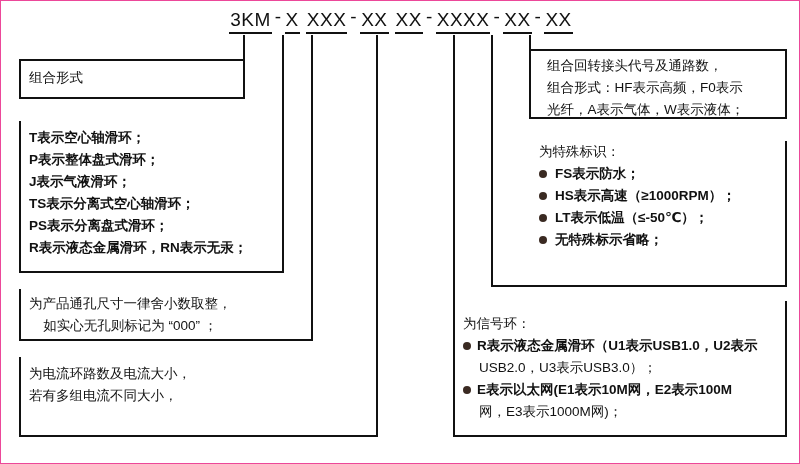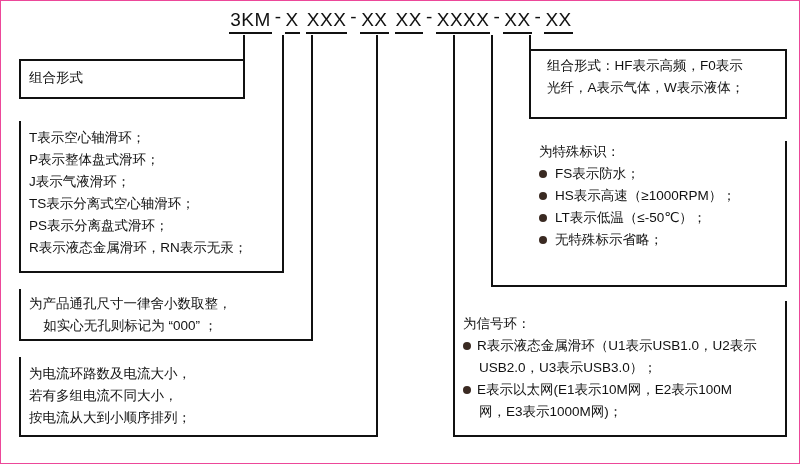--- a/index.html
+++ b/index.html
@@ -49,21 +49,21 @@
   
   .blk {
     position: absolute;
     font-size: 13.5px;
     line-height: 22px;
     color: #111;
     white-space: nowrap;
   }
   .blk .ln { display: block; }
 
-  .bullet-ln { display: block; position: relative; padding-left: 16px; }
+  .bullet-ln { display: block; position: relative; padding-left: 16px; font-weight: bold; }
   .bullet-ln .dot {
     position: absolute;
     left: 0; top: 7px;
     width: 8px; height: 8px;
     border-radius: 50%;
     background: #3a2a22;
   }
   .bullet-ln.tight { padding-left: 14px; }
   .bullet-ln.tight .dot { top: 7px; width: 8px; height: 8px; }
   .sub-ln { display: block; padding-left: 16px; }
@@ -104,41 +104,41 @@
   <div class="vline" style="left:784px; top:140px; height:146px;"></div>
 
   <div class="vline" style="left:452px; top:34px; height:402px;"></div>
   <div class="hline" style="left:452px; top:434px; width:334px;"></div>
   <div class="vline" style="left:784px; top:300px; height:136px;"></div>
 
   <div class="blk" style="left:28px; top:66px;">
     <span class="ln">组合形式</span>
   </div>
 
-  <div class="blk" style="left:28px; top:126px;">
+  <div class="blk" style="left:28px; top:126px;font-weight:bold;">
     <span class="ln">T表示空心轴滑环；</span>
     <span class="ln">P表示整体盘式滑环；</span>
     <span class="ln">J表示气液滑环；</span>
     <span class="ln">TS表示分离式空心轴滑环；</span>
     <span class="ln">PS表示分离盘式滑环；</span>
     <span class="ln">R表示液态金属滑环，RN表示无汞；</span>
   </div>
 
   <div class="blk" style="left:28px; top:292px;text-align:center;">
     <span class="ln">为产品通孔尺寸一律舍小数取整，</span>
     <span class="ln">如实心无孔则标记为 “000” ；</span>
   </div>
 
   <div class="blk" style="left:28px; top:362px;">
     <span class="ln">为电流环路数及电流大小，</span>
     <span class="ln">若有多组电流不同大小，</span>
-    <span class="ln">按电流从大到小顺序排列；</span>
   </div>
 
   <div class="blk" style="left:546px; top:54px;">
+    <span class="ln">组合回转接头代号及通路数，</span>
     <span class="ln">组合形式：HF表示高频，F0表示</span>
     <span class="ln">光纤，A表示气体，W表示液体；</span>
   </div>
 
   <div class="blk" style="left:538px; top:140px;">
     <span class="ln">为特殊标识：</span>
     <span class="bullet-ln"><span class="dot"></span><span>FS表示防水；</span></span>
     <span class="bullet-ln"><span class="dot"></span><span>HS表示高速（≥1000RPM）；</span></span>
     <span class="bullet-ln"><span class="dot"></span><span>LT表示低温（≤-50℃）；</span></span>
     <span class="bullet-ln"><span class="dot"></span><span>无特殊标示省略；</span></span>

